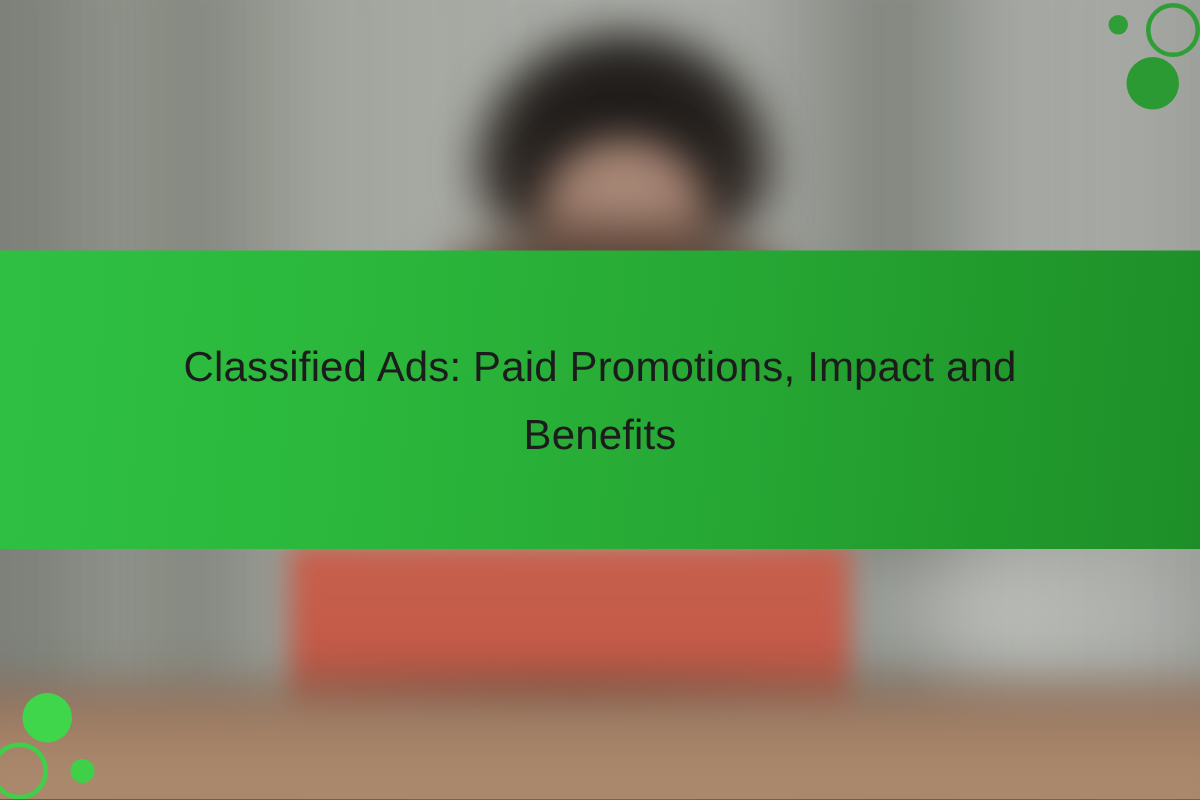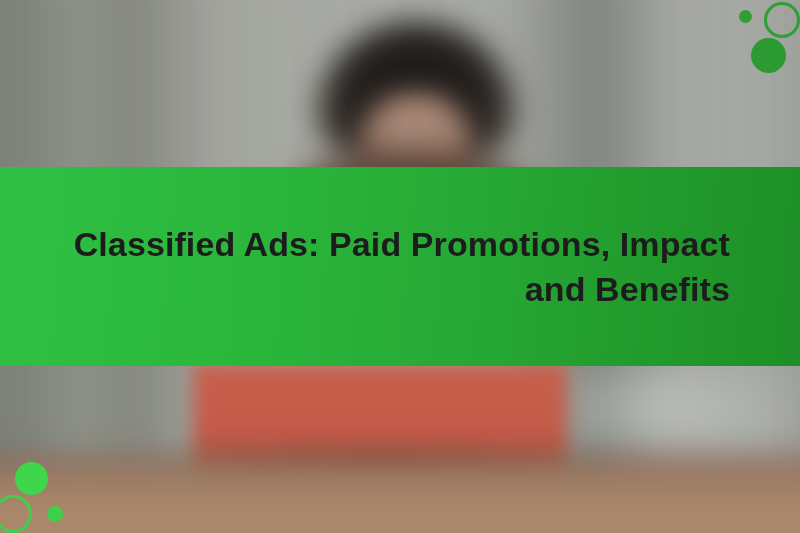--- a/index.html
+++ b/index.html
@@ -138,23 +138,23 @@
     width: 800px;
     height: 199px;
     background: linear-gradient(95deg, #2fc043 0%, #2bb83c 28%, #27a935 58%, #219a2c 82%, #1e8f28 100%);
     display: flex;
     align-items: center;
     justify-content: center;
   }
   .band-title {
     margin: 0;
     width: 660px;
-    text-align: right;
-    font-size: 34px;
-    font-weight: 700;
+    text-align: center;
+    font-size: 28px;
+    font-weight: 400;
     line-height: 45px;
     color: #1c1c1c;
     letter-spacing: 0.1px;
   }
 
   
   .deco { position: absolute; }
   .dot-fill { border-radius: 50%; }
   .dot-ring { border-radius: 50%; background: transparent; }
 

